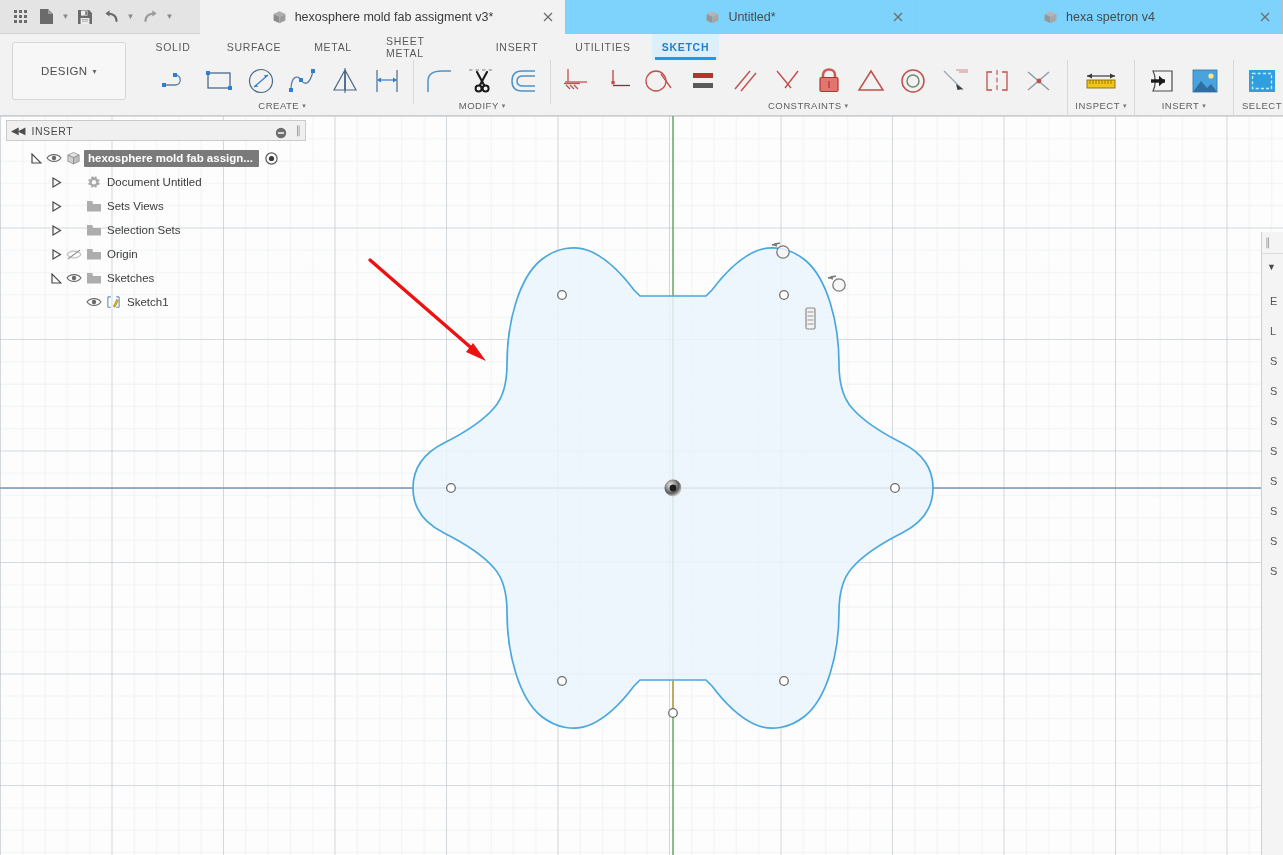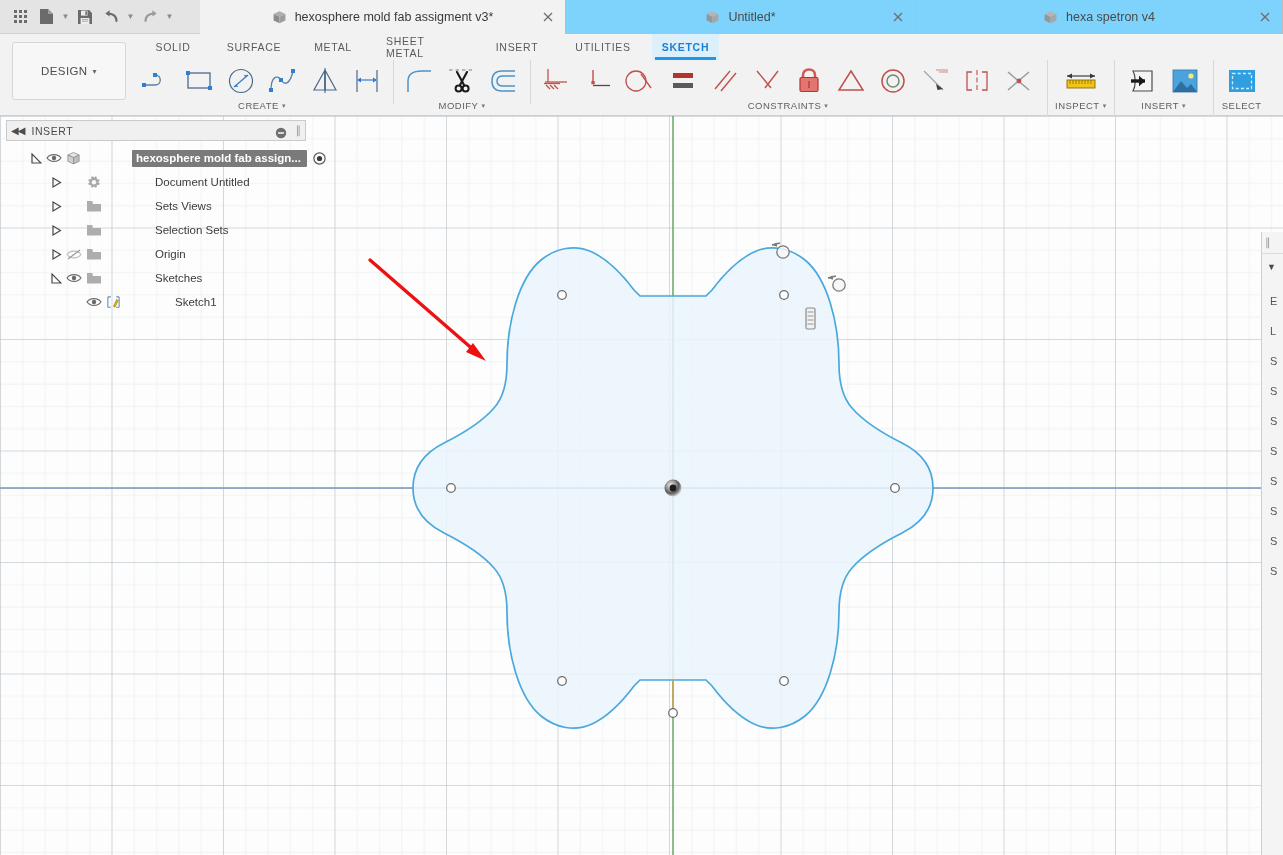--- a/index.html
+++ b/index.html
@@ -73,21 +73,21 @@
     position: relative;
   }
   .wstab.active { color: #1b7fd4; background: #ddeffb; font-weight: bold; }
   .wstab.active::after {
     content: ""; position: absolute; left: 3px; right: 3px; bottom: 0;
     height: 3px; background: #1b9ae8;
   }
 
   .groups {
     position: absolute; left: 136px; top: 26px; right: 0; height: 56px;
-    display: flex; align-items: flex-start;
+    display: flex; align-items: flex-start; justify-content: flex-end;
   }
   .group { display: flex; flex-direction: column; align-items: center; position: relative; }
   .group-row { display: flex; align-items: center; height: 42px; }
   .group-label {
     font-size: 9.5px; color: #5e5e5e; letter-spacing: .5px;
     display: flex; align-items: center; gap: 3px; margin-top: -2px;
   }
   .group-label .cr { font-size: 7px; color: #777; }
   .tool {
     width: 42px; height: 42px; display: flex; align-items: center;
@@ -119,21 +119,21 @@
   .browser-head .bh-dot { width: 12px; height: 12px; }
   .browser-head .bh-grip { color: #9a9a9a; font-size: 11px; margin-left:2px;}
   .tree { padding-top: 5px; }
   .node {
     height: 24px; display: flex; align-items: center; font-size: 11.5px;
     color: #3c3c3c; position: relative;
   }
   .twisty { width: 16px; height: 16px; display:flex; align-items:center; justify-content:center; flex:0 0 auto;}
   .eye { width: 19px; height: 16px; display:flex; align-items:center; justify-content:center; flex:0 0 auto;}
   .nicon { width: 21px; height: 16px; display:flex; align-items:center; justify-content:center; flex:0 0 auto;}
-  .nlabel { white-space: nowrap; padding-left: 3px; margin-left: 48px; }
+  .nlabel { white-space: nowrap; padding-left: 3px; }
   .node.root .nlabel {
     background: #7a7a7a; color: #fff; font-weight: bold; padding: 2px 6px 3px 4px;
     border-radius: 1px;
   }
   .node.root { color: #fff; }
   .rootdot { margin-left: 6px; width: 13px; height: 13px; }
 
   
   .rightpanel {
     position: absolute; right: 0; top: 116px; width: 22px; height: 739px;

